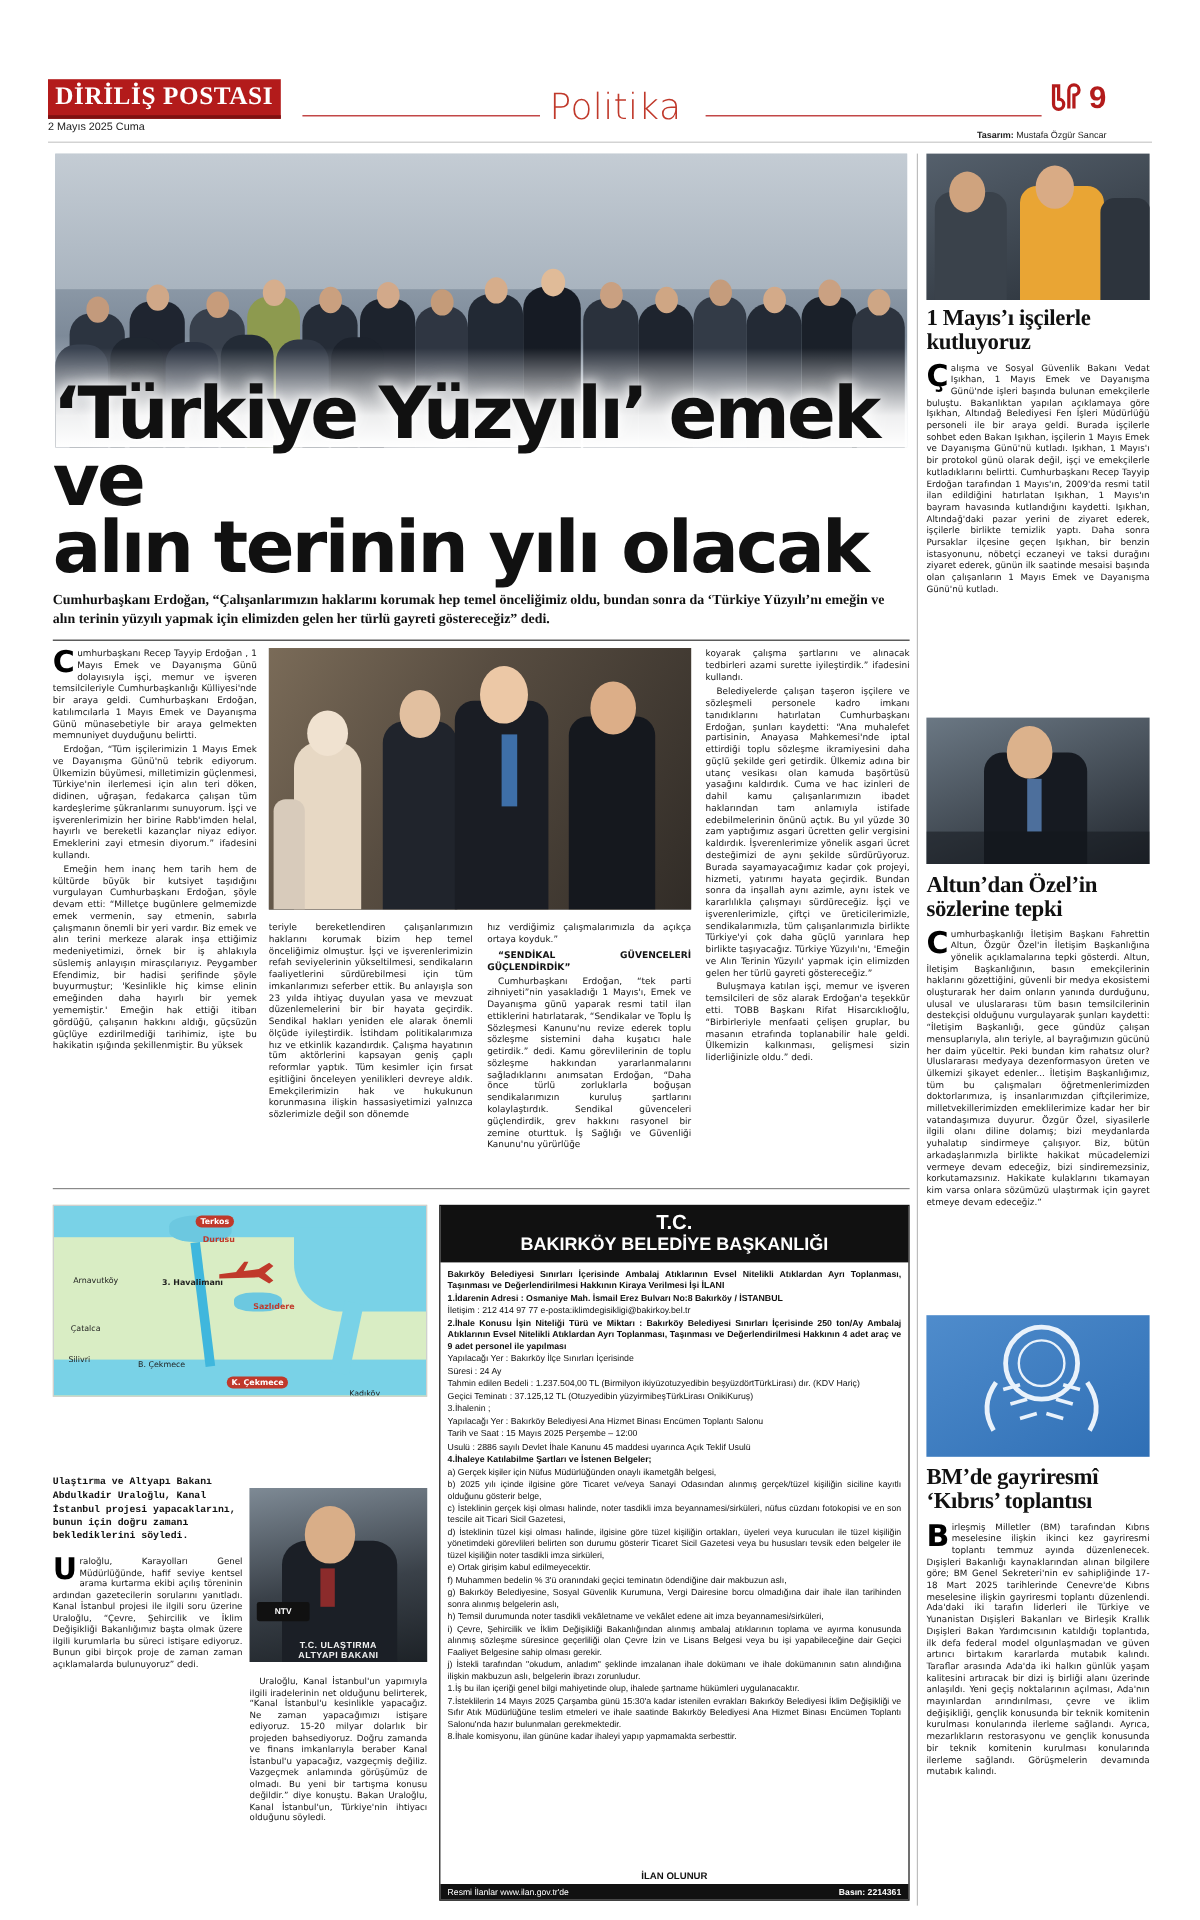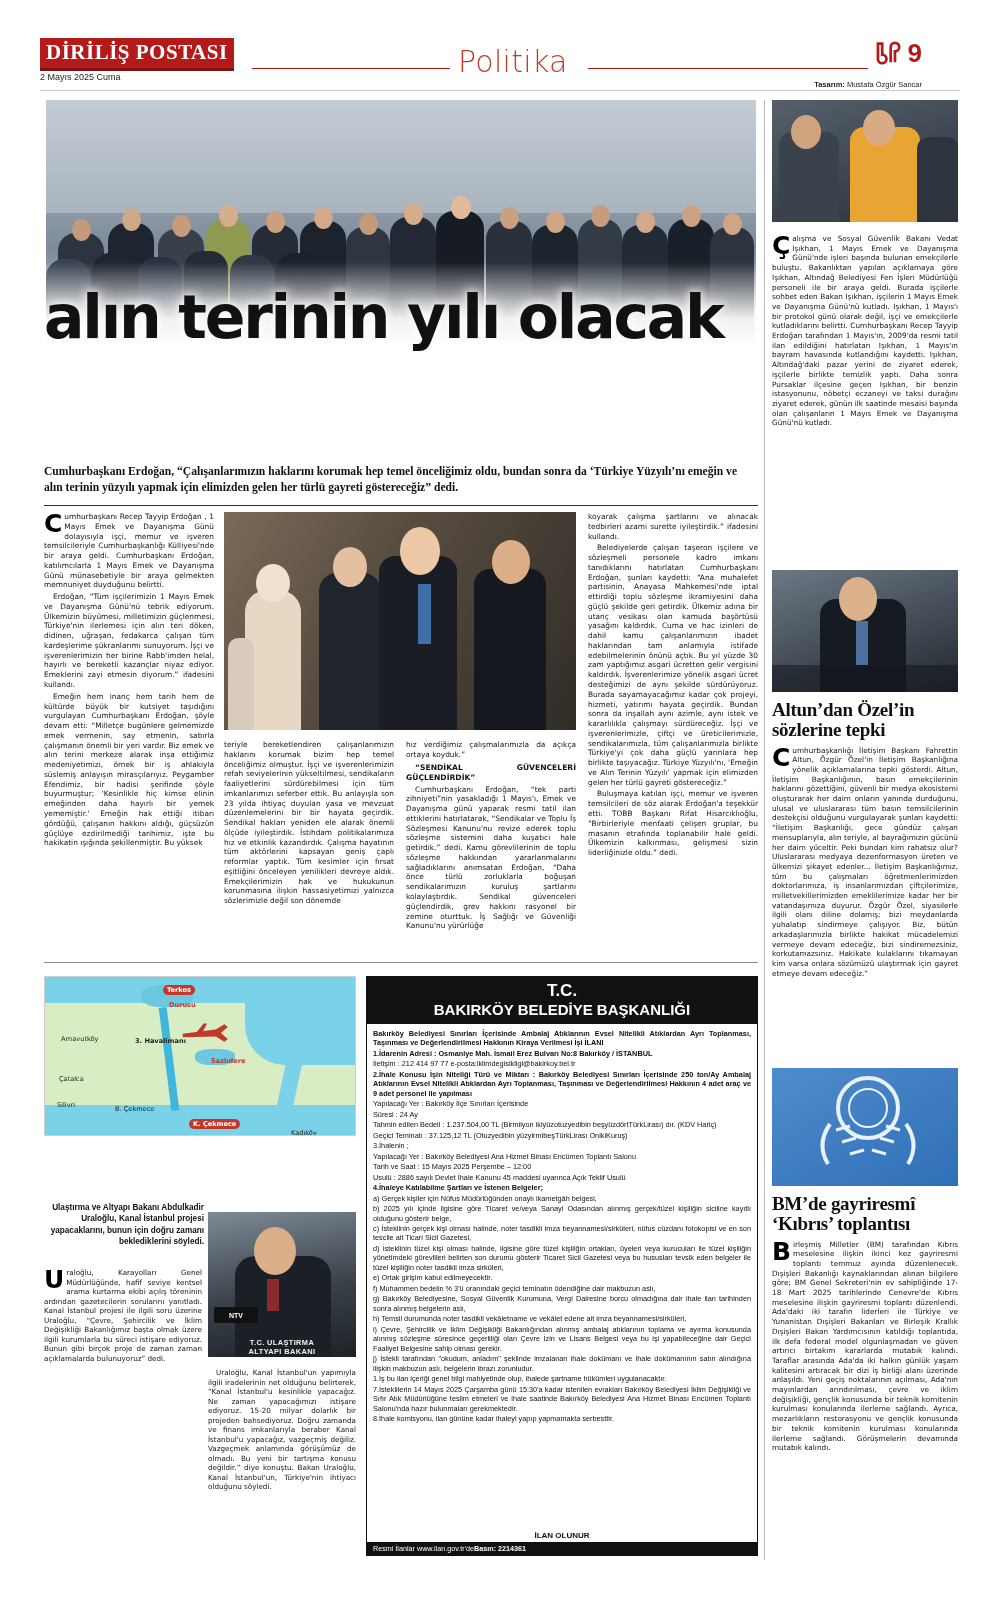--- a/index.html
+++ b/index.html
@@ -4,21 +4,21 @@
 <title>Diriliş Postası - Politika</title>
 <style>
   * { box-sizing: border-box; margin: 0; padding: 0; }
   html, body {
     width: 1000px; height: 1600px;
     background: #ffffff;
     font-family: "Liberation Sans", sans-serif;
     color: #111;
     overflow: hidden;
   }
-  .page { position: relative; width: 1000px; height: 1492px; background: #fff; padding: 0; }
+  .page { position: relative; width: 1000px; height: 1492px; background: #fff; padding: 0; margin-top: 28px; }
 
   
   .masthead { position: absolute; left: 40px; top: 38px; width: 920px; height: 56px; }
   .logo-box {
     display: inline-block; background: #b31b1b; color: #fff;
     font-family: "Liberation Serif", serif; font-weight: bold;
     font-size: 21px; letter-spacing: .5px; padding: 2px 6px 3px 6px;
     border-bottom: 3px solid #7e1111;
   }
   .masthead-rule {
@@ -102,43 +102,43 @@
   .maplabel.red { color: #c0392b; font-weight: bold; }
   .maplabel.pill { background: #c0392b; color: #fff; padding: 1px 4px; border-radius: 7px; font-weight: bold; }
 
   .kanal-head {
     position: absolute; left: 44px; top: 1140px; width: 312px;
     font-family: "DejaVu Sans", sans-serif; font-weight: bold; color: #111;
   }
   .kanal-l1 { font-size: 27px; line-height: .95; letter-spacing: -1px; }
   .kanal-l2 { font-size: 21px; line-height: 1; letter-spacing: -.8px; }
   .kanal-deck { position: absolute; left: 44px; top: 1202px; width: 160px;
-                font-family: Liberation Sans, sans-serif; font-weight: bold;
-                font-size: 8.2px; line-height: 1.38; color: #111; text-align: right; }
+                font-family: Liberation Mono, monospace; font-weight: bold;
+                font-size: 8.2px; line-height: 1.38; color: #111; }
   .kanal-body { position: absolute; font-family: "DejaVu Sans", sans-serif;
                 font-size: 7.2px; line-height: 1.32; text-align: justify; color: #141414; }
   .kanal-body p { text-indent: 8px; margin-bottom: 2px; }
 
   .minister-photo { position: absolute; left: 208px; top: 1212px; width: 148px; height: 145px;
                     overflow: hidden; background: linear-gradient(180deg,#5d6a75,#2d3238); }
 
   
   .tender { position: absolute; left: 366px; top: 976px; width: 392px; height: 580px;
             border: 1px solid #111; background: #fff; }
   .tender-head { background: #111; color: #fff; text-align: center; padding: 4px 0 6px;
                  font-family: "Liberation Sans", sans-serif; font-weight: bold; }
   .tender-head .l1 { font-size: 17px; line-height: 1.15; }
   .tender-head .l2 { font-size: 15px; line-height: 1.15; }
   .tender-body { padding: 5px 6px 0 6px; font-family: "Liberation Sans", sans-serif;
                  font-size: 7.3px; line-height: 1.30; color: #111; text-align: justify; }
   .tender-body p { margin-bottom: 1px; }
   .tender-body p.b { font-weight: bold; }
   .tender-foot { position: absolute; left: 0; bottom: 0; width: 100%; }
   .tender-ilan { text-align: center; font-weight: bold; font-size: 8px; padding-bottom: 2px; }
-  .tender-bar { display: flex; justify-content: flex-start; background: #111; color: #fff;
+  .tender-bar { display: flex; justify-content: space-between; background: #111; color: #fff;
                 font-size: 7.2px; padding: 2px 6px; }
   .tender-bar b { font-weight: bold; }
 </style>
 </head>
 <body>
 
 <div class="page">
 
   <div class="masthead">
     <span class="logo-box">DİRİLİŞ POSTASI</span>
@@ -199,20 +199,21 @@
       <div class="fig" style="left:46px;width:44px;height:92px;background:#1f2630;"></div>
       <div class="fig" style="left:92px;width:44px;height:88px;background:#2a3240;"></div>
       <div class="fig" style="left:138px;width:44px;height:94px;background:#232b36;"></div>
       <div class="fig" style="left:184px;width:44px;height:90px;background:#303845;"></div>
       <div class="fig" style="left:230px;width:44px;height:92px;background:#1c222c;"></div>
     </div>
     <div style="position:absolute;left:0;bottom:0;width:100%;height:34%;background:linear-gradient(180deg,rgba(255,255,255,0) 0%,rgba(255,255,255,.92) 68%,#fff 100%);"></div>
   </div>
 
   <div class="headline">
+    <div>‘Türkiye Yüzyılı’ emek ve</div>
     <div>alın terinin yılı olacak</div>
   </div>
   <div class="deck">Cumhurbaşkanı Erdoğan, “Çalışanlarımızın haklarını korumak hep temel önceliğimiz oldu, bundan sonra da ‘Türkiye Yüzyılı’nı emeğin ve alın terinin yüzyılı yapmak için elimizden gelen her türlü gayreti göstereceğiz” dedi.</div>
   <div class="hr-thin" style="left:44px;top:505px;width:714px;"></div>
 
   <div class="col" style="left:44px;top:512px;">
     <p class="dropcap noind">Cumhurbaşkanı Recep Tayyip Erdoğan , 1 Mayıs Emek ve Dayanışma Günü dolayısıyla işçi, memur ve işveren temsilcileriyle Cumhurbaşkanlığı Külliyesi'nde bir araya geldi. Cumhurbaşkanı Erdoğan, katılımcılarla 1 Mayıs Emek ve Dayanışma Günü münasebetiyle bir araya gelmekten memnuniyet duyduğunu belirtti.</p>
     <p>Erdoğan, “Tüm işçilerimizin 1 Mayıs Emek ve Dayanışma Günü'nü tebrik ediyorum. Ülkemizin büyümesi, milletimizin güçlenmesi, Türkiye'nin ilerlemesi için alın teri döken, didinen, uğraşan, fedakarca çalışan tüm kardeşlerime şükranlarımı sunuyorum. İşçi ve işverenlerimizin her birine Rabb'imden helal, hayırlı ve bereketli kazançlar niyaz ediyor. Emeklerini zayi etmesin diyorum.” ifadesini kullandı.</p>
     <p>Emeğin hem inanç hem tarih hem de kültürde büyük bir kutsiyet taşıdığını vurgulayan Cumhurbaşkanı Erdoğan, şöyle devam etti: “Milletçe bugünlere gelmemizde emek vermenin, say etmenin, sabırla çalışmanın önemli bir yeri vardır. Biz emek ve alın terini merkeze alarak inşa ettiğimiz medeniyetimizi, örnek bir iş ahlakıyla süslemiş anlayışın mirasçılarıyız. Peygamber Efendimiz, bir hadisi şerifinde şöyle buyurmuştur; 'Kesinlikle hiç kimse elinin emeğinden daha hayırlı bir yemek yememiştir.' Emeğin hak ettiği itibarı gördüğü, çalışanın hakkını aldığı, güçsüzün güçlüye ezdirilmediği tarihimiz, işte bu hakikatin ışığında şekillenmiştir. Bu yüksek</p>
   </div>
@@ -251,20 +252,24 @@
   <div class="rail-div" style="left:764px;top:100px;height:1460px;"></div>
 
   <div class="rail-photo" style="top:100px;height:122px;background:linear-gradient(160deg,#55606c,#2a3139);">
     <div style="position:absolute;left:4%;top:26%;width:60px;height:74%;background:#3a424b;border-radius:14px 14px 0 0;"></div>
     <div style="position:absolute;left:10%;top:12%;width:30px;height:34px;background:#cfa37e;border-radius:50%;"></div>
     <div style="position:absolute;left:42%;top:22%;width:70px;height:78%;background:#e9a534;border-radius:14px 14px 0 0;"></div>
     <div style="position:absolute;left:49%;top:8%;width:32px;height:36px;background:#d9ab85;border-radius:50%;"></div>
     <div style="position:absolute;left:78%;top:30%;width:42px;height:70%;background:#2d343d;border-radius:12px 12px 0 0;"></div>
   </div>
   <div class="rail" style="top:228px;">
+    <div class="rail-head">
+      <div>1 Mayıs’ı işçilerle</div>
+      <div>kutluyoruz</div>
+    </div>
     <div class="rail-body" style="margin-top:6px;">
       <p class="dropcap" style="text-indent:0;">Çalışma ve Sosyal Güvenlik Bakanı Vedat Işıkhan, 1 Mayıs Emek ve Dayanışma Günü'nde işleri başında bulunan emekçilerle buluştu. Bakanlıktan yapılan açıklamaya göre Işıkhan, Altındağ Belediyesi Fen İşleri Müdürlüğü personeli ile bir araya geldi. Burada işçilerle sohbet eden Bakan Işıkhan, işçilerin 1 Mayıs Emek ve Dayanışma Günü'nü kutladı. Işıkhan, 1 Mayıs'ı bir protokol günü olarak değil, işçi ve emekçilerle kutladıklarını belirtti. Cumhurbaşkanı Recep Tayyip Erdoğan tarafından 1 Mayıs'ın, 2009'da resmi tatil ilan edildiğini hatırlatan Işıkhan, 1 Mayıs'ın bayram havasında kutlandığını kaydetti. Işıkhan, Altındağ'daki pazar yerini de ziyaret ederek, işçilerle birlikte temizlik yaptı. Daha sonra Pursaklar ilçesine geçen Işıkhan, bir benzin istasyonunu, nöbetçi eczaneyi ve taksi durağını ziyaret ederek, günün ilk saatinde mesaisi başında olan çalışanların 1 Mayıs Emek ve Dayanışma Günü'nü kutladı.</p>
     </div>
   </div>
 
   <div class="rail-photo" style="top:570px;height:122px;background:linear-gradient(160deg,#6b7884,#22272e);">
     <div style="position:absolute;left:26%;top:24%;width:86px;height:76%;background:#161a21;border-radius:16px 16px 0 0;"></div>
     <div style="position:absolute;left:36%;top:6%;width:38px;height:44px;background:#dcb28c;border-radius:50%;"></div>
     <div style="position:absolute;left:45%;top:42%;width:12px;height:44px;background:#4d6f9c;"></div>
     <div style="position:absolute;left:0;bottom:0;width:100%;height:22%;background:rgba(20,24,30,.55);"></div>

